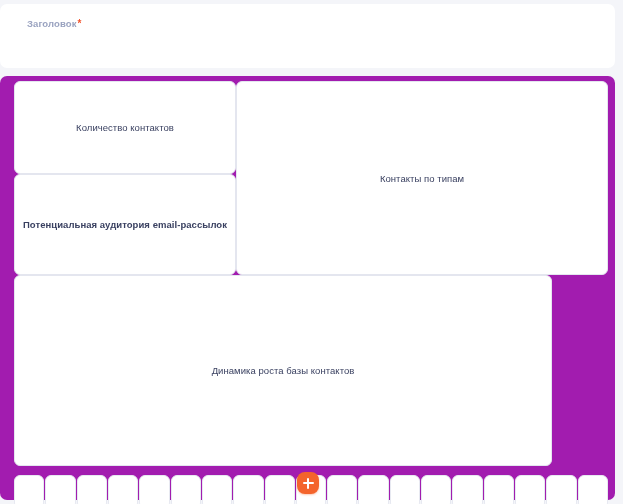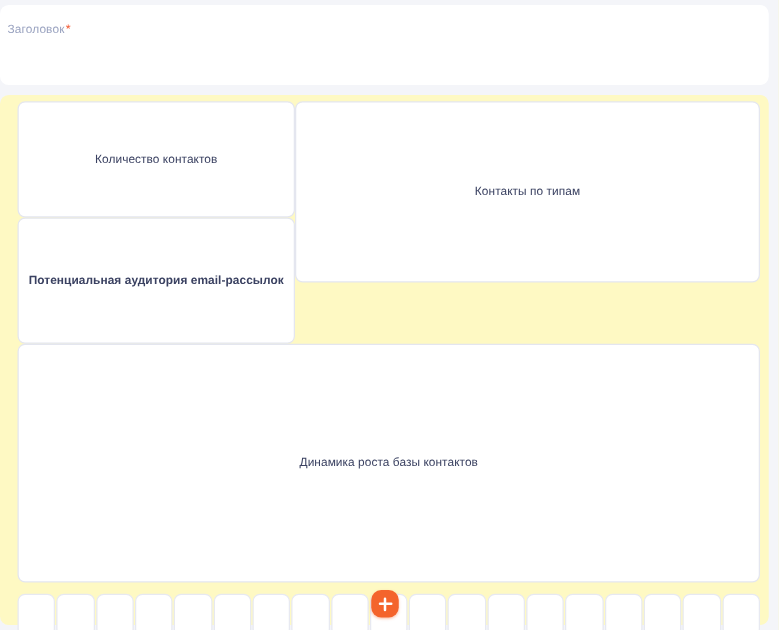--- a/index.html
+++ b/index.html
@@ -21,27 +21,28 @@
     left: 0;
     top: 4px;
     width: 615px;
     height: 64px;
     background: #ffffff;
     border-radius: 7px;
     box-sizing: border-box;
   }
   .field-label {
     position: absolute;
-    left: 6px;
+    left: 27px;
     top: 14px;
     font-size: 9.5px;
     color: #9aa3c0;
     letter-spacing: 0.1px;
     white-space: nowrap;
     line-height: 12px;
+    font-weight: bold;
   }
   .field-label .req {
     color: #f2542d;
     font-size: 10px;
     margin-left: 1px;
   }
   .field-input-wrap {
     position: absolute;
     left: 11px;
     top: 32px;
@@ -63,21 +64,21 @@
     box-sizing: border-box;
   }
 
   
   .body-panel {
     position: absolute;
     left: 0;
     top: 76px;
     width: 615px;
     height: 424px;
-    background: #fef9c3;
+    background: #a21caf;
     border-radius: 7px;
     box-sizing: border-box;
   }
 
   .widget-area {
     position: absolute;
     left: 14px;
     top: 5px;
     width: 594px;
     height: 385px;
@@ -98,22 +99,22 @@
     font-size: 9.5px;
     color: #3a4161;
     line-height: 13px;
     letter-spacing: 0.05px;
     padding: 0 6px;
   }
 
   
   .w-count      { left: 0px;   top: 0px;   width: 222px; height: 93px; }
   .w-audience   { left: 0px;   top: 93px;  width: 222px; height: 101px; font-weight: bold; }
-  .w-types      { left: 222px; top: 0px;   width: 372px; height: 145px; }
-  .w-dynamics   { left: 0px;   top: 194px; width: 594px; height: 191px; }
+  .w-types      { left: 222px; top: 0px;   width: 372px; height: 194px; }
+  .w-dynamics   { left: 0px;   top: 194px; width: 538px; height: 191px; }
 
   
   .grid-row {
     position: absolute;
     left: 14px;
     top: 399px;
     width: 594px;
     height: 34px;
     display: flex;
     gap: 1px;

